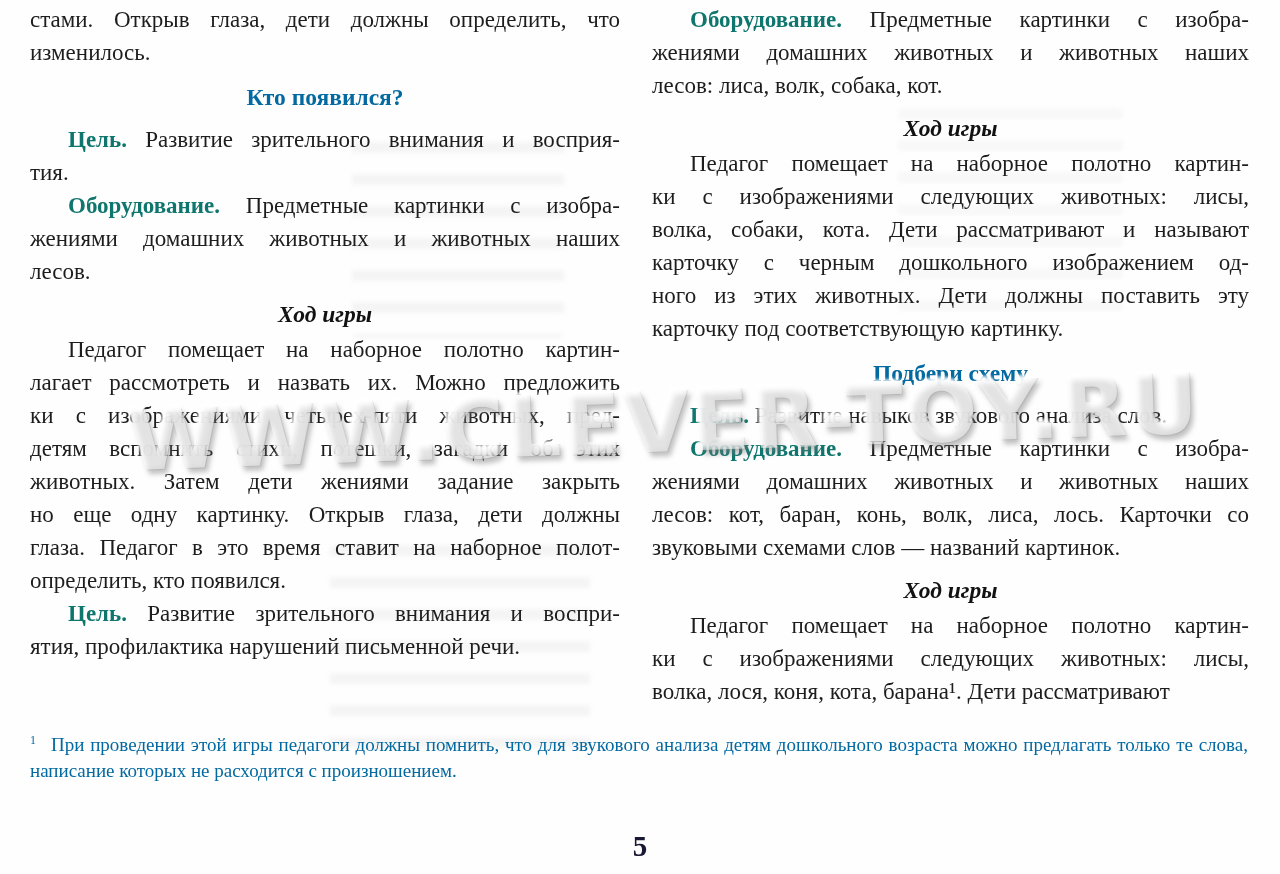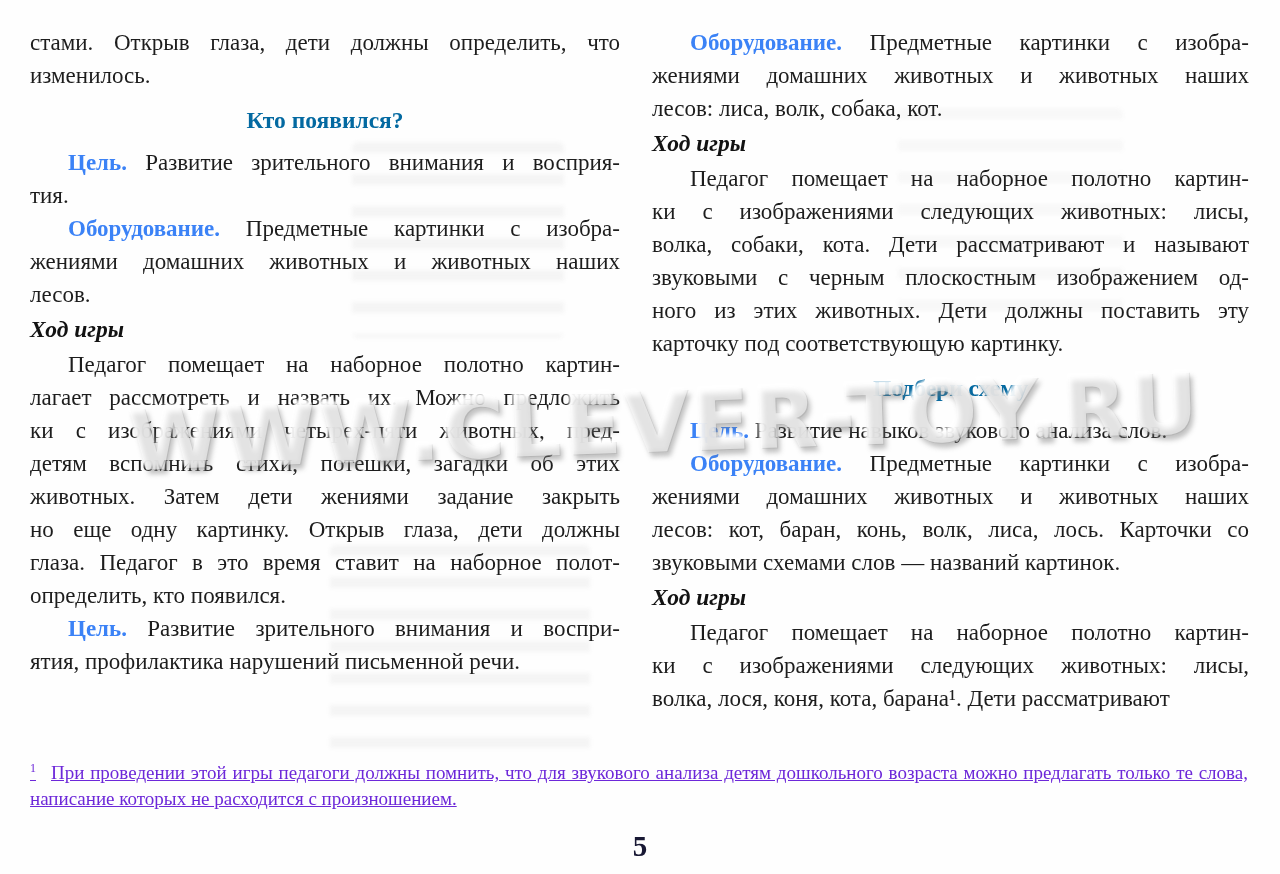--- a/index.html
+++ b/index.html
@@ -20,59 +20,59 @@
     opacity:.45;
     border-radius:6px;
     pointer-events:none;
     z-index:1;
   }
   .a1{left:352px;top:142px;width:212px;height:196px;}
   .a2{left:330px;top:545px;width:260px;height:218px;}
   .a3{left:898px;top:108px;width:225px;height:220px;opacity:.3;}
 
   
-  .col{position:absolute;top:0;padding-top:26px;z-index:2;}
+  .col{position:absolute;top:0;padding-top:3px;z-index:2;}
   .col-left{left:30px;width:590px;}
   .col-right{left:652px;width:597px;}
 
   .para{margin:0;}
   .line{
     font-size:23px;line-height:33px;
     text-align:justify;text-align-last:justify;
   }
   .line.last{text-align-last:left;}
   .line.indent{text-indent:38px;}
-  .line b{font-weight:bold;color:#3b82f6;}
+  .line b{font-weight:bold;color:#0f766e;}
 
   .h-bold{
     font-size:23.5px;line-height:33px;font-weight:bold;color:#0369a1;
     text-align:center;margin:12px 0 9px;
   }
   .h-italic{
     font-size:23.5px;line-height:33px;font-weight:bold;font-style:italic;color:#121212;
-    margin:2px 0 2px;
+    text-align:center;margin:10px 0 2px;
   }
 
   
   .watermark{
     position:absolute;left:128px;top:392px;z-index:5;
     font-family:"DejaVu Sans", sans-serif;font-weight:800;
     font-size:84px;letter-spacing:3px;white-space:nowrap;
     transform:rotate(-2deg);transform-origin:left center;
     color:rgba(255,255,255,0.55);
     text-shadow:3px 5px 5px rgba(120,120,120,0.45),
                 -2px -3px 3px rgba(255,255,255,0.85),
                 1px 1px 0 rgba(140,140,140,0.18);
     pointer-events:none;
   }
 
   
   .footnote{
-    position:absolute;left:30px;top:760px;width:1218px;z-index:2;
-    font-size:19px;line-height:26px;text-align:justify;color:#6d28d9;text-decoration:underline;
+    position:absolute;left:30px;top:732px;width:1218px;z-index:2;
+    font-size:19px;line-height:26px;text-align:justify;color:#0369a1;
   }
   .fn-marker{
     vertical-align:super;font-size:12px;line-height:0;margin-right:15px;
   }
 
   
   .page-number{
     position:absolute;left:0;top:830px;width:100%;z-index:2;
     text-align:center;font-size:29px;font-weight:bold;color:#181834;
   }
@@ -123,21 +123,21 @@
       <div class="para">
         <div class="line indent"><b>Оборудование.</b> Предметные картинки с изобра-</div>
         <div class="line">жениями домашних животных и животных наших</div>
         <div class="line last">лесов: лиса, волк, собака, кот.</div>
       </div>
       <div class="h-italic">Ход игры</div>
       <div class="para">
         <div class="line indent">Педагог помещает на наборное полотно картин-</div>
         <div class="line">ки с изображениями следующих животных: лисы,</div>
         <div class="line">волка, собаки, кота. Дети рассматривают и называют</div>
-        <div class="line">звуковыми с черным плоскостным изображением од-</div>
+        <div class="line">карточку с черным дошкольного изображением од-</div>
         <div class="line">ного из этих животных. Дети должны поставить эту</div>
         <div class="line last">карточку под соответствующую картинку.</div>
       </div>
       <div class="h-bold">Подбери схему</div>
       <div class="para">
         <div class="line last indent"><b>Цель.</b> Развитие навыков звукового анализа слов.</div>
       </div>
       <div class="para">
         <div class="line indent"><b>Оборудование.</b> Предметные картинки с изобра-</div>
         <div class="line">жениями домашних животных и животных наших</div>

